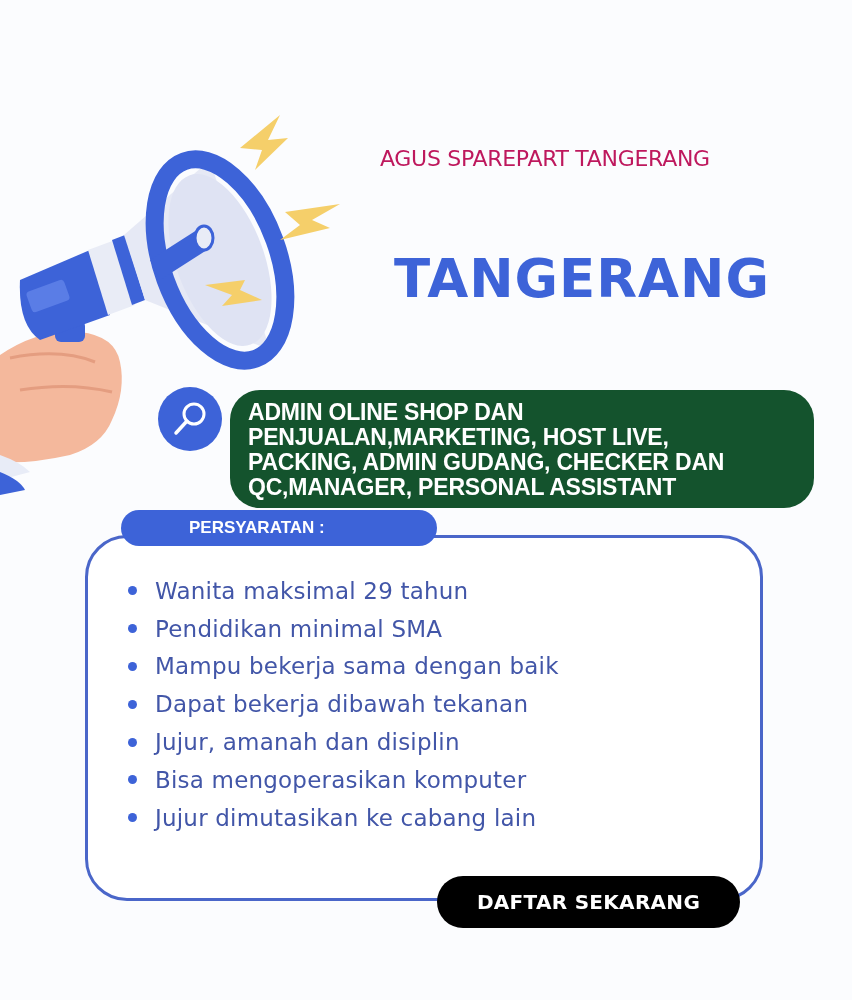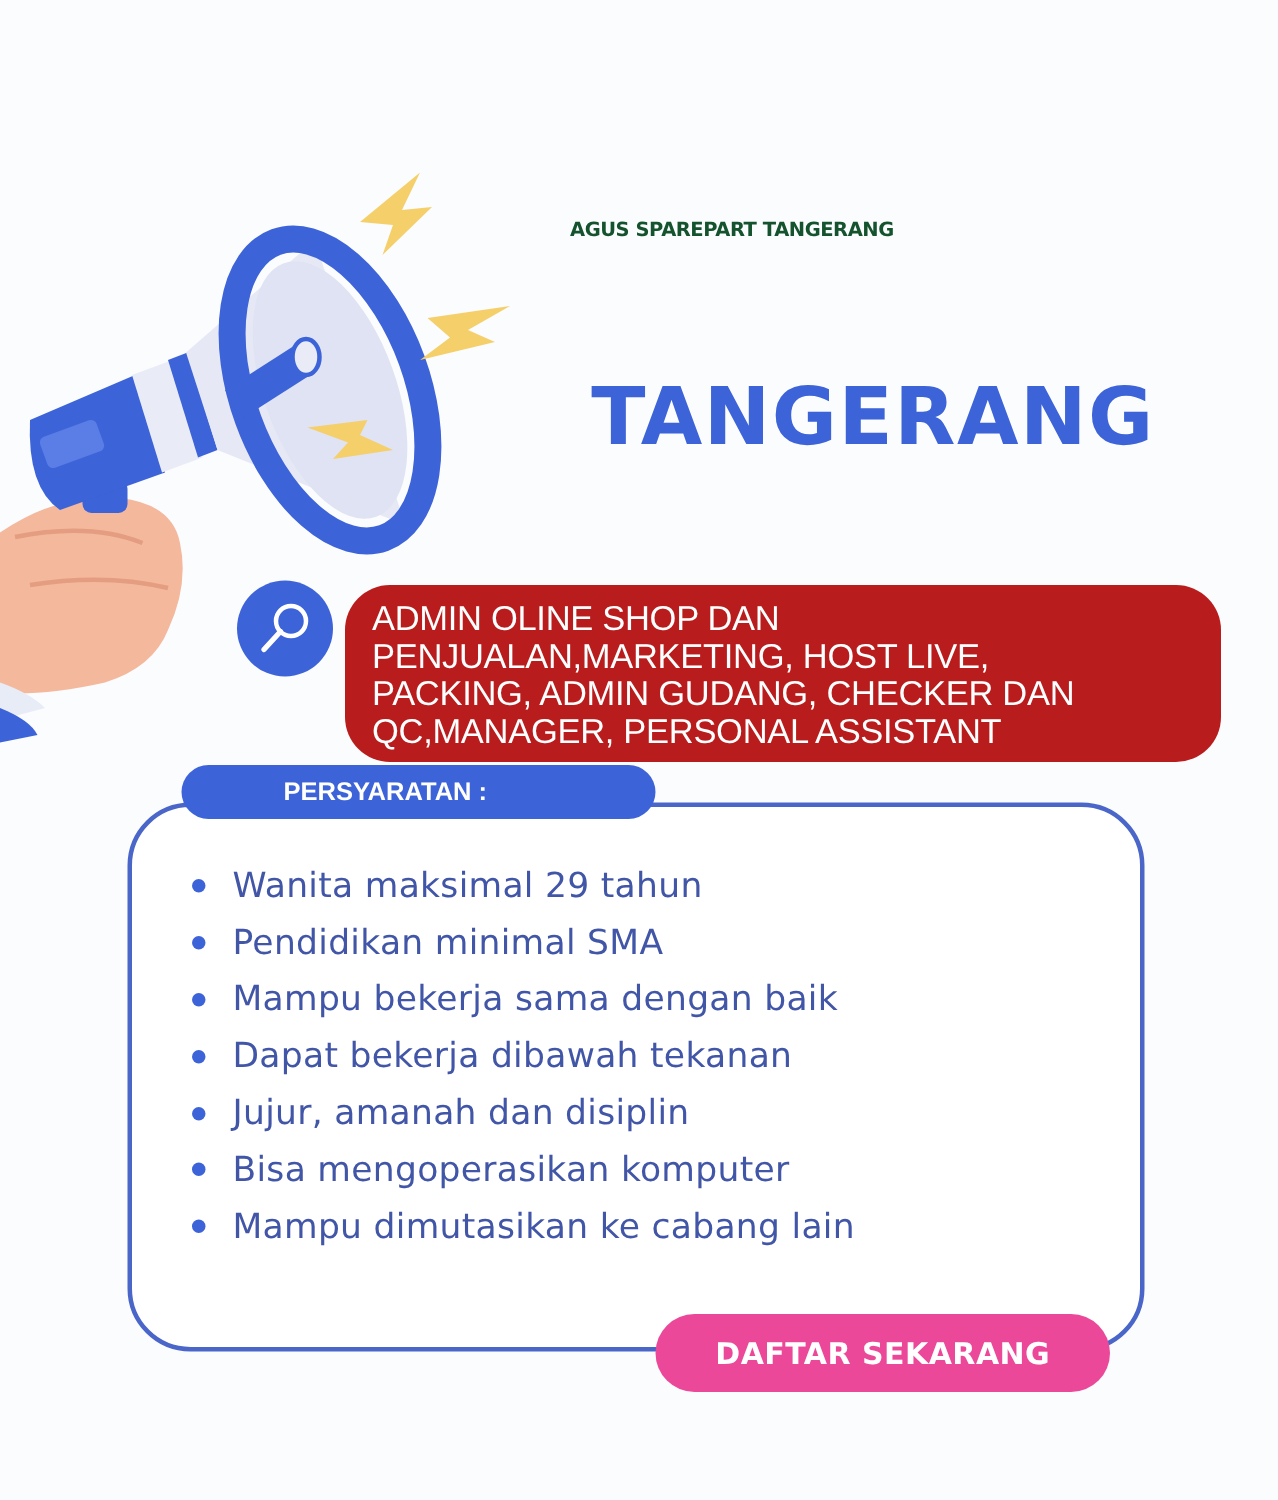--- a/index.html
+++ b/index.html
@@ -4,37 +4,37 @@
 <style>
   html, body { margin:0; padding:0; }
   body {
     width:852px; height:1000px; position:relative; overflow:hidden;
     background:#fbfcfe;
     font-family:"Liberation Sans", sans-serif;
   }
   .abs { position:absolute; }
   .company {
     left:380px; top:146px; width:400px;
-    font-family:"DejaVu Sans", sans-serif; font-weight:bold;
-    font-size:13px; color:#14532d; letter-spacing:-0.3px; white-space:nowrap;
+    font-family:"DejaVu Sans", sans-serif; font-weight:normal;
+    font-size:22px; color:#be185d; letter-spacing:-0.3px; white-space:nowrap;
   }
   .title {
     left:372px; top:248px; width:420px; text-align:center;
     font-family:"DejaVu Sans", sans-serif; font-weight:bold;
     font-size:53px; line-height:62px; color:#3d63d8; letter-spacing:1px;
   }
   .search-circle {
     left:158px; top:387px; width:64px; height:64px; border-radius:50%;
     background:#3d63d8; display:flex; align-items:center; justify-content:center;
   }
   .positions {
     left:230px; top:390px; width:584px; height:118px;
-    background:#b91c1c; border-radius:30px;
+    background:#14532d; border-radius:30px;
     box-sizing:border-box; padding:10px 14px 0 18px;
-    color:#ffffff; font-weight:normal; font-size:23px; line-height:25px;
+    color:#ffffff; font-weight:bold; font-size:23px; line-height:25px;
     letter-spacing:-0.2px;
   }
   .req-box {
     left:85px; top:535px; width:678px; height:366px;
     border:3px solid #4a66c9; border-radius:42px; box-sizing:border-box;
     background:#ffffff;
   }
   .req-pill {
     left:121px; top:510px; width:316px; height:36px; border-radius:26px;
     background:#3d63d8; color:#fff; font-weight:bold; font-size:17px;
@@ -47,21 +47,21 @@
     height:37.8px; display:flex; align-items:center;
     font-family:"DejaVu Sans", sans-serif; font-size:23px; color:#4256a8;
     letter-spacing:0.2px;
   }
   .bullet {
     width:9px; height:9px; border-radius:50%; background:#3d63d8;
     margin-right:18px; margin-left:4px; flex:none;
   }
   .cta {
     left:437px; top:876px; width:303px; height:52px; border-radius:26px;
-    background:#ec4899; color:#fff; display:flex; align-items:center; justify-content:center;
+    background:#000000; color:#fff; display:flex; align-items:center; justify-content:center;
     font-family:"DejaVu Sans", sans-serif; font-weight:bold; font-size:20px; letter-spacing:0.3px;
     border:none; cursor:pointer;
   }
   .megaphone { left:0; top:100px; width:360px; height:400px; }
 </style>
 </head>
 <body>
 
 <svg class="abs megaphone" viewBox="0 0 360 400">
 
@@ -134,17 +134,17 @@
   <li>
       <span class="bullet"></span>
       <span>Jujur, amanah dan disiplin</span>
     </li>
   <li>
       <span class="bullet"></span>
       <span>Bisa mengoperasikan komputer</span>
     </li>
   <li>
       <span class="bullet"></span>
-      <span>Mampu dimutasikan ke cabang lain</span>
+      <span>Jujur dimutasikan ke cabang lain</span>
     </li>
 </ul>
 
 <button class="abs cta">DAFTAR SEKARANG</button>
 
 </body></html>

